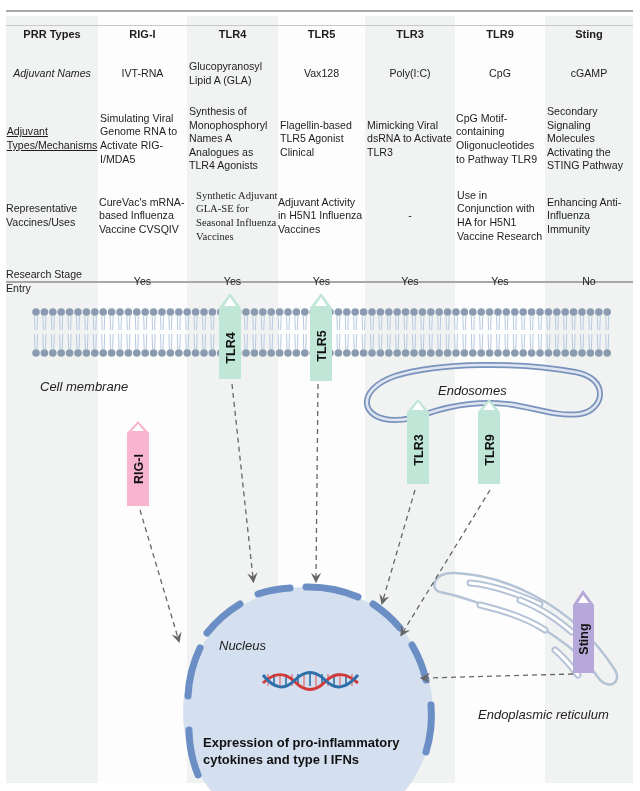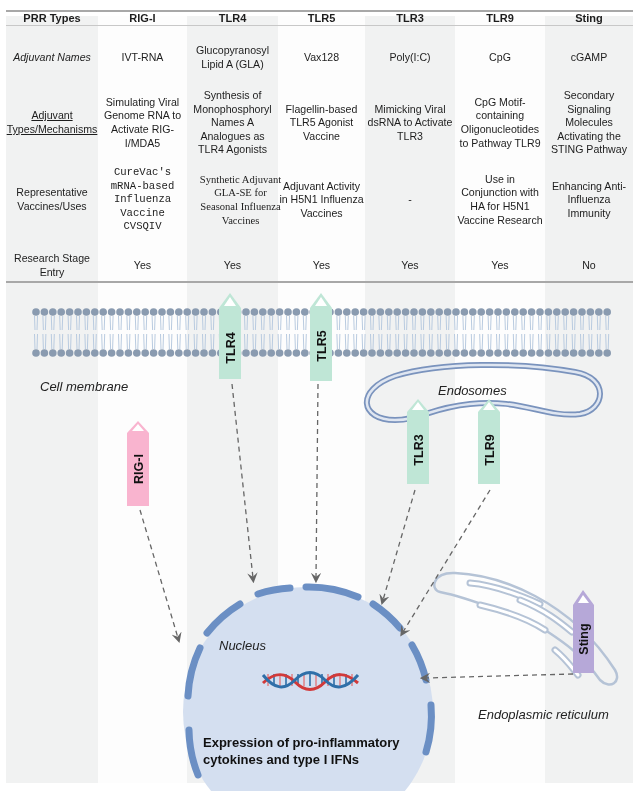--- a/index.html
+++ b/index.html
@@ -3,21 +3,21 @@
 <meta charset="utf-8">
 <style>
   html, body { margin:0; padding:0; background:#ffffff; }
   body { width:640px; height:791px; position:relative; overflow:hidden; font-family:"Liberation Sans", sans-serif; color:#1a1a1a; }
   .col-bg { position:absolute; top:16px; height:767px; }
   .gray { background:#f1f2f2; }
   .white { background:#fdfdfd; }
   .rule-top { position:absolute; left:6px; width:627px; top:10px; height:2px; background:#a8a8a8; }
   .rule-head { position:absolute; left:6px; width:627px; top:25px; height:1px; background:#c8c8c8; }
   .rule-bottom { position:absolute; left:6px; width:627px; top:281px; height:2px; background:#a8a8a8; }
-  .cell { position:absolute; display:flex; align-items:center; justify-content:center; text-align:center; font-size:10.6px; line-height:13.6px; color:#1d1d1d; }
+  .cell { position:absolute; display:flex; align-items:center; justify-content:center; text-align:left; font-size:10.6px; line-height:13.6px; color:#1d1d1d;margin-top:16px; }
   .head { font-weight:bold; font-size:11px; }
   svg#diagram { position:absolute; left:0; top:283px; }
   .lbl-italic { font-style:italic; font-size:13px; fill:#222; font-family:"Liberation Sans", sans-serif; }
   .recept-text { font-weight:bold; font-size:12.5px; fill:#111; font-family:"Liberation Sans", sans-serif; }
   .expr-text { font-weight:bold; font-size:13px; fill:#111; font-family:"Liberation Sans", sans-serif; }
 </style>
 </head>
 <body>
 
 <div class="col-bg gray" style="left:6px;width:92px;"></div>
@@ -49,29 +49,29 @@
   <div class="cell" style="left:278px;top:40px;width:87px;height:36px;">Vax128</div>
   <div class="cell" style="left:365px;top:40px;width:90px;height:36px;">Poly(I:C)</div>
   <div class="cell" style="left:455px;top:40px;width:90px;height:36px;">CpG</div>
   <div class="cell" style="left:545px;top:40px;width:88px;height:36px;">cGAMP</div>
 </div>
 
 <div>
   <div class="cell" style="left:8px;top:93px;width:88px;height:60px;text-decoration:underline;">Adjuvant Types/Mechanisms</div>
   <div class="cell" style="left:100px;top:93px;width:85px;height:60px;">Simulating Viral Genome RNA to Activate RIG-I/MDA5</div>
   <div class="cell" style="left:189px;top:93px;width:87px;height:60px;">Synthesis of Monophosphoryl Names A Analogues as TLR4 Agonists</div>
-  <div class="cell" style="left:280px;top:93px;width:83px;height:60px;">Flagellin-based TLR5 Agonist Vaccine</div>
+  <div class="cell" style="left:280px;top:93px;width:83px;height:60px;">Flagellin-based TLR5 Agonist Clinical</div>
   <div class="cell" style="left:367px;top:93px;width:86px;height:60px;">Mimicking Viral dsRNA to Activate TLR3</div>
   <div class="cell" style="left:456px;top:93px;width:88px;height:60px;">CpG Motif-containing Oligonucleotides to Pathway TLR9</div>
   <div class="cell" style="left:547px;top:93px;width:84px;height:60px;">Secondary Signaling Molecules Activating the STING Pathway</div>
 </div>
 
 <div>
   <div class="cell" style="left:6px;top:164px;width:92px;height:72px;">Representative Vaccines/Uses</div>
-  <div class="cell" style="left:99px;top:164px;width:87px;height:72px;font-family:Liberation Mono, monospace;">CureVac's mRNA-based Influenza Vaccine CVSQIV</div>
+  <div class="cell" style="left:99px;top:164px;width:87px;height:72px;">CureVac's mRNA-based Influenza Vaccine CVSQIV</div>
   <div class="cell" style="left:196px;top:164px;width:89px;height:72px;font-family:Liberation Serif, serif;">Synthetic Adjuvant GLA-SE for Seasonal Influenza Vaccines</div>
   <div class="cell" style="left:278px;top:164px;width:87px;height:72px;">Adjuvant Activity in H5N1 Influenza Vaccines</div>
   <div class="cell" style="left:365px;top:164px;width:90px;height:72px;">-</div>
   <div class="cell" style="left:457px;top:164px;width:86px;height:72px;">Use in Conjunction with HA for H5N1 Vaccine Research</div>
   <div class="cell" style="left:547px;top:164px;width:84px;height:72px;">Enhancing Anti-Influenza Immunity</div>
 </div>
 
 <div>
   <div class="cell" style="left:6px;top:252px;width:92px;height:28px;">Research Stage Entry</div>
   <div class="cell" style="left:98px;top:252px;width:89px;height:28px;">Yes</div>

